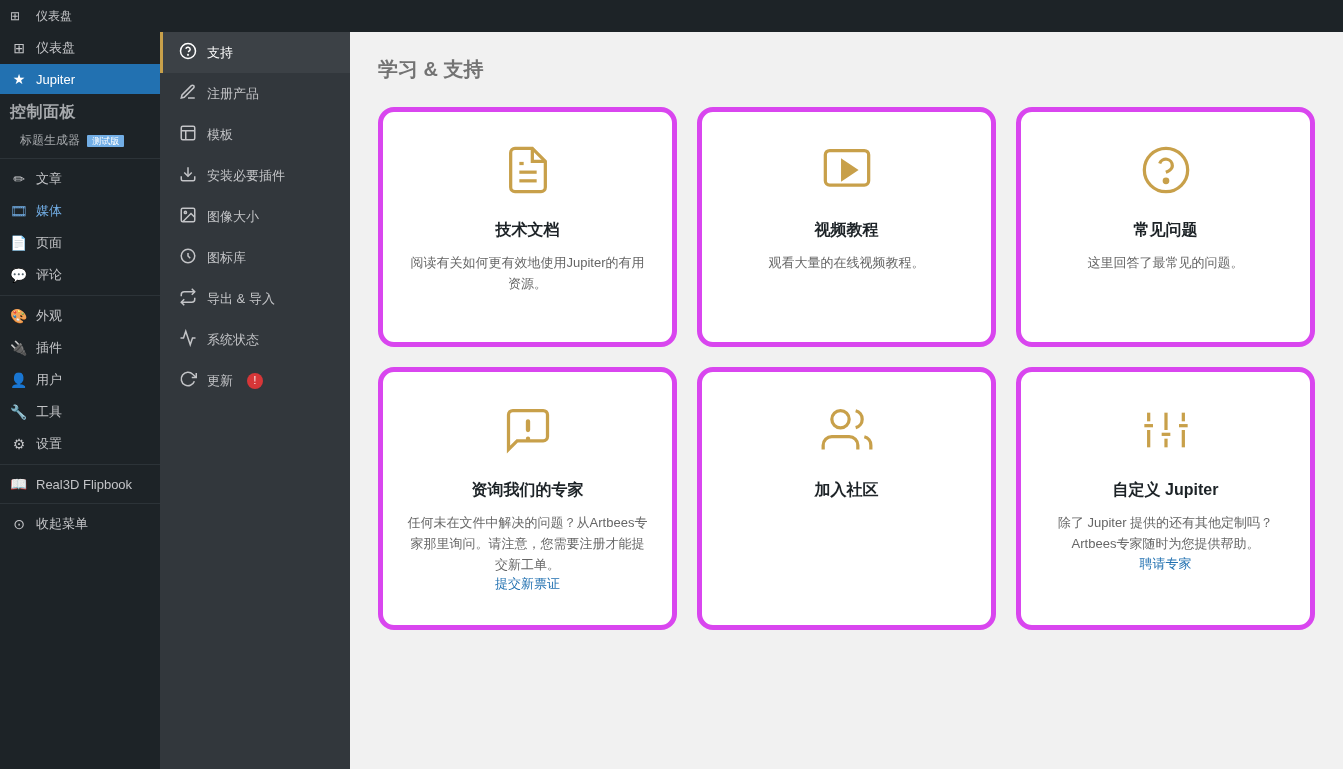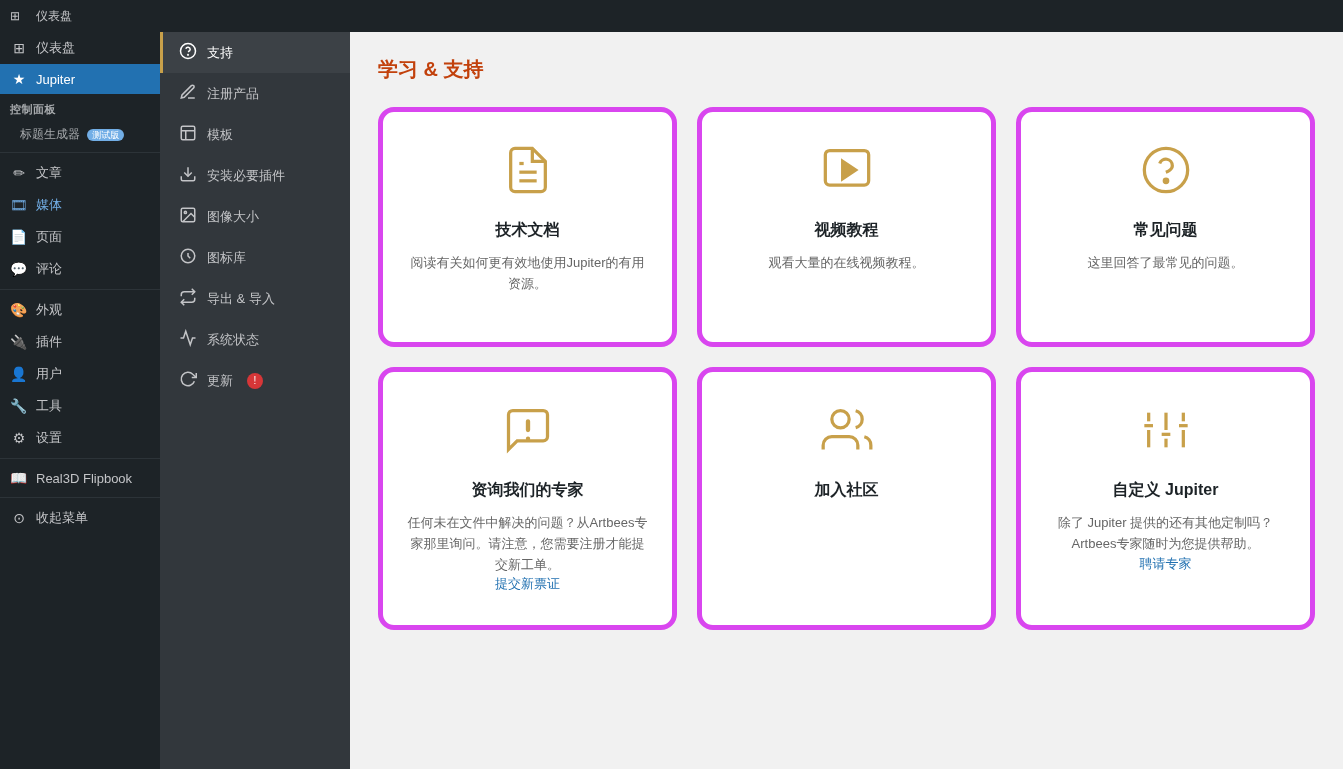--- a/index.html
+++ b/index.html
@@ -12,42 +12,42 @@
       padding: 0 10px; gap: 16px; z-index: 100;
     }
     .admin-bar-item { color: #c3c4c7; font-size: 12px; display: flex; align-items: center; gap: 6px; cursor: pointer; }
 
     
     .sidebar {
       width: 160px; background: #1d2327; flex-shrink: 0;
       margin-top: 32px; height: calc(769px - 32px);
       overflow-y: auto; overflow-x: hidden;
     }
-    .sidebar-section-title { color: #a7aaad; font-size: 11px; font-weight: 600; padding: 8px 10px 4px; text-transform: uppercase; letter-spacing: 0.5px; }
+    .sidebar-section-title { color: #a7aaad; font-size: 16px; font-weight: 600; padding: 8px 10px 4px; text-transform: uppercase; letter-spacing: 0.5px; }
     .sidebar-link { display: flex; align-items: center; gap: 8px; padding: 7px 10px; color: #c3c4c7; cursor: pointer; font-size: 13px; text-decoration: none; }
     .sidebar-link.active { background: #2271b1; color: #fff; }
     .sidebar-link .icon { width: 18px; text-align: center; font-size: 14px; flex-shrink: 0; }
     .sidebar-sub { color: #a7aaad; font-size: 12px; padding: 5px 10px 5px 20px; cursor: pointer; display: block; }
-    .badge-test { background: #72aee6; color: #fff; font-size: 9px; padding: 1px 5px; border-radius: 6px; margin-left: 4px; }
+    .badge-test { background: #72aee6; color: #fff; font-size: 9px; padding: 1px 5px; border-radius: 1px; margin-left: 4px; }
     .sidebar-divider { border: none; border-top: 1px solid #2c3338; margin: 4px 0; }
 
     
     .sub-sidebar {
       width: 190px; background: #32373c; flex-shrink: 0;
       margin-top: 32px; height: calc(769px - 32px);
       overflow-y: auto;
     }
     .sub-sidebar-item { display: flex; align-items: center; gap: 10px; padding: 10px 16px; color: #c3c4c7; cursor: pointer; font-size: 13px; border-left: 3px solid transparent; }
     .sub-sidebar-item.active { background: #3c4146; color: #fff; border-left: 3px solid #c8a04a; }
     .sub-sidebar-item .icon { width: 18px; text-align: center; font-size: 15px; flex-shrink: 0; }
     .update-badge { background: #d63638; color: #fff; border-radius: 50%; width: 16px; height: 16px; font-size: 10px; display: flex; align-items: center; justify-content: center; margin-left: 4px; }
 
     
     .main { flex: 1; margin-top: 32px; height: calc(769px - 32px); overflow-y: auto; padding: 24px 28px; background: #f1f1f1; }
-    .page-title { font-size: 20px; font-weight: 600; color: #c2410c; margin-bottom: 24px; }
+    .page-title { font-size: 20px; font-weight: 600; color: #737373; margin-bottom: 24px; }
 
     
     .cards-grid { display: grid; grid-template-columns: repeat(3, 1fr); gap: 20px; }
     .card {
       background: #fff; border: 5px solid #d946ef; border-radius: 16px;
       padding: 32px 24px; display: flex; flex-direction: column; align-items: center;
       text-align: center; min-height: 240px;
     }
     .card-icon { font-size: 48px; color: #c8a04a; margin-bottom: 16px; line-height: 1; }
     .card-title { font-size: 16px; font-weight: 600; color: #1d2327; margin-bottom: 12px; }

